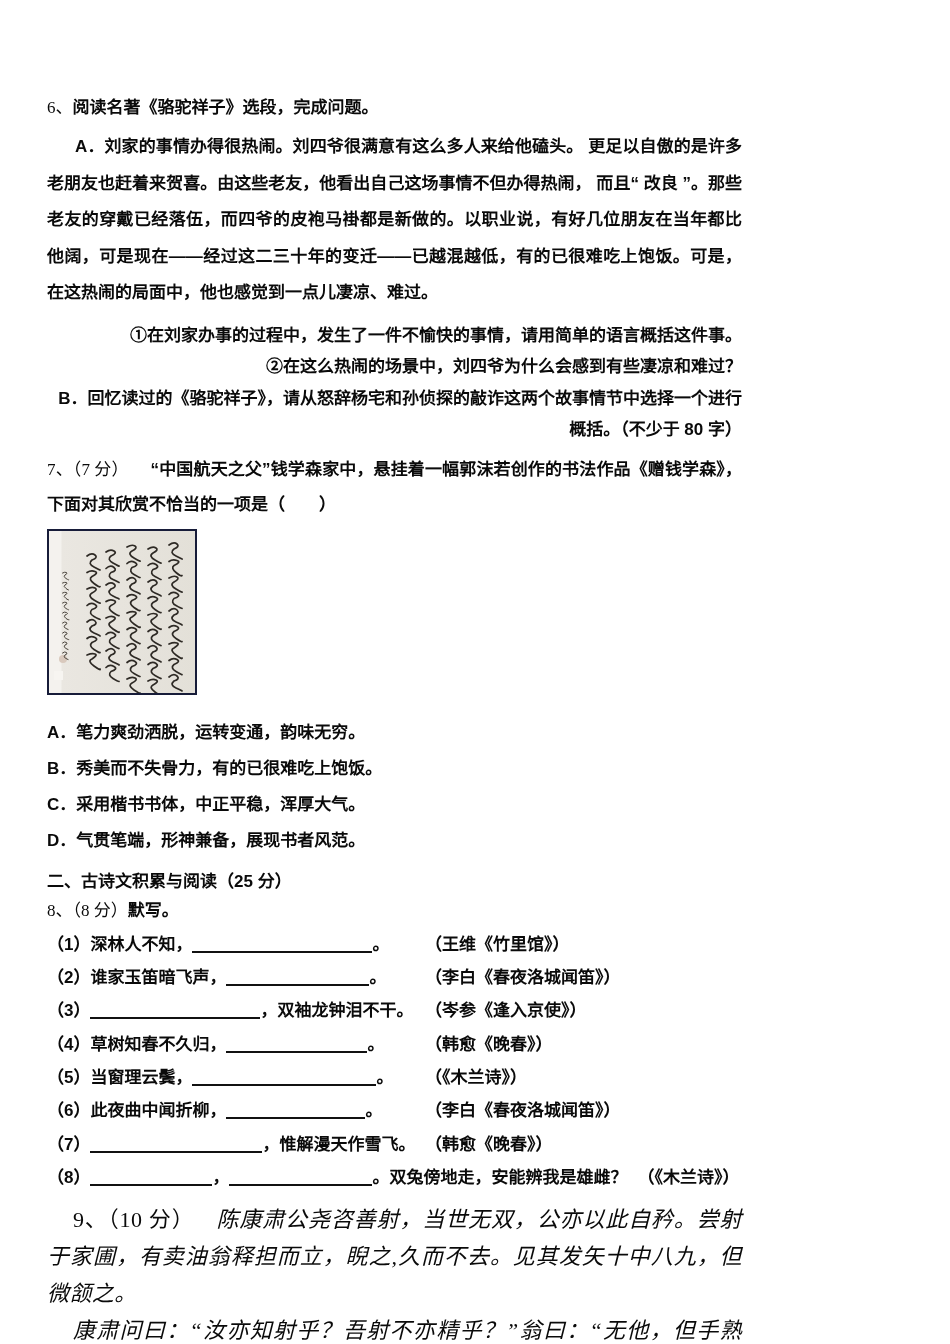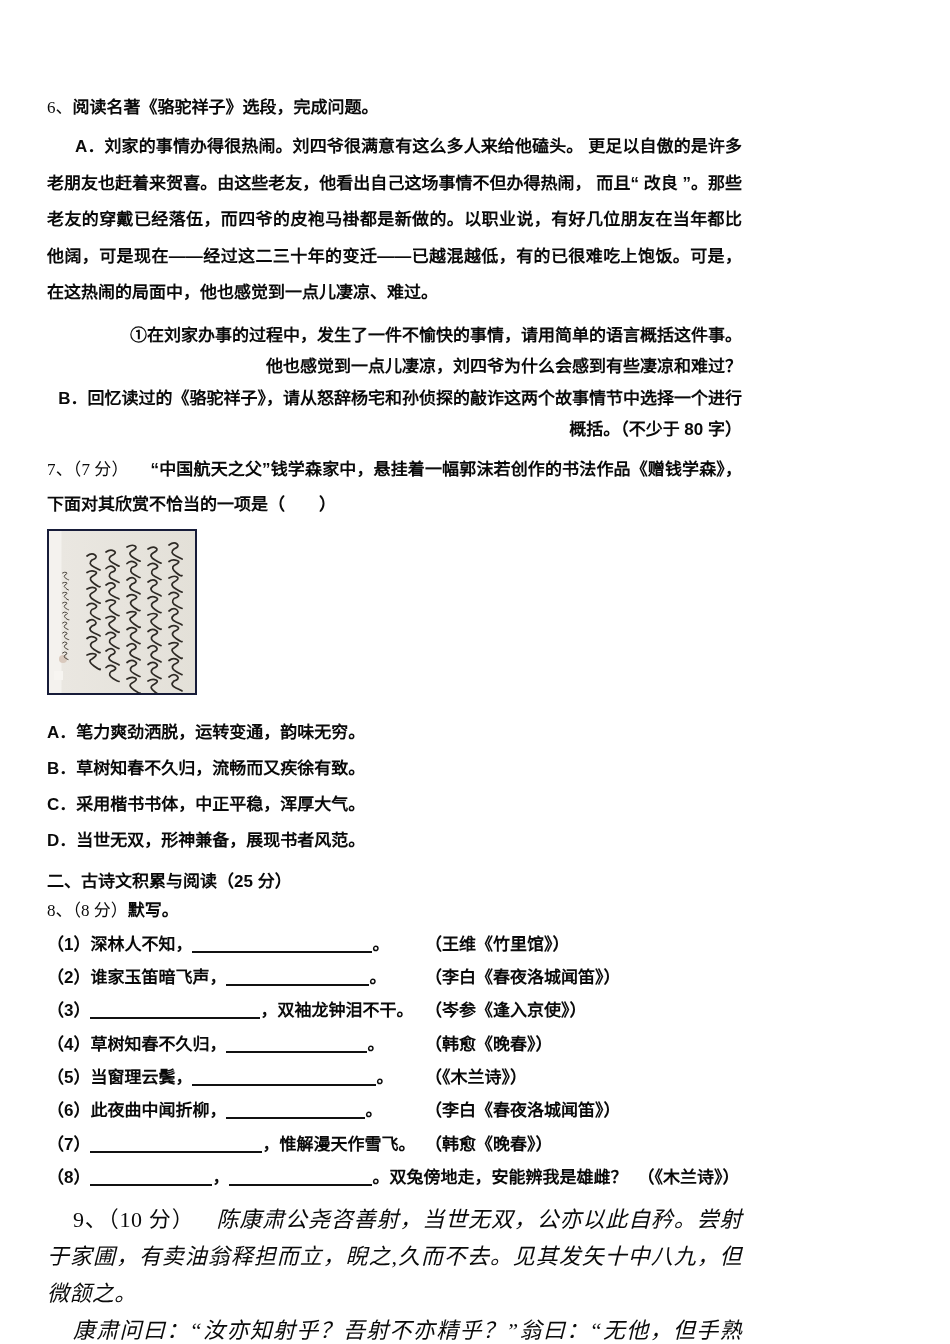--- a/index.html
+++ b/index.html
@@ -58,21 +58,21 @@
 <body>
 
 <div class="page">
   <div class="content">
 
     <p class="t6"><span class="num">6、</span><span class="hei">阅读名著《骆驼祥子》选段，完成问题。</span></p>
 
     <p class="p-a hei">A．刘家的事情办得很热闹。刘四爷很满意有这么多人来给他磕头。 更足以自傲的是许多老朋友也赶着来贺喜。由这些老友，他看出自己这场事情不但办得热闹， 而且“ 改良 ”。那些老友的穿戴已经落伍，而四爷的皮袍马褂都是新做的。以职业说，有好几位朋友在当年都比他阔，可是现在——经过这二三十年的变迁——已越混越低，有的已很难吃上饱饭。可是，在这热闹的局面中，他也感觉到一点儿凄凉、难过。</p>
 
     <p class="sub hei">①在刘家办事的过程中，发生了一件不愉快的事情，请用简单的语言概括这件事。</p>
-    <p class="sub hei">他也感觉到一点儿凄凉，刘四爷为什么会感到有些凄凉和难过？</p>
+    <p class="sub hei">②在这么热闹的场景中，刘四爷为什么会感到有些凄凉和难过？</p>
     <p class="sub hei">B．回忆读过的《骆驼祥子》，请从怒辞杨宅和孙侦探的敲诈这两个故事情节中选择一个进行概括。（不少于 80 字）</p>
 
     <p class="q7stem"><span class="num">7、（7 分）</span><span class="gap"></span><span class="hei">“中国航天之父”钱学森家中，悬挂着一幅郭沫若创作的书法作品《赠钱学森》，下面对其欣赏不恰当的一项是（　　）</span></p>
 
     <div class="artwork">
       <svg id="art" width="146" height="162" viewBox="0 0 146 162">
         <circle cx="14" cy="128" r="4" fill="#d9c9bd"></circle>
         <rect x="5" y="140" width="9" height="9" fill="#f7f5f1"></rect>
       <path d="M 120 14 q 4.9812147113897405 -3.5927049405838463 8 -1 t -3 5 q -4.9812147113897405 3.5927049405838463 2 7 t 6 3" class="stroke"></path>
           <path d="M 120 30.5 q 3.3955975992729246 -2.47248910488585 8 -1 t -3 5 q -3.3955975992729246 2.47248910488585 2 7 t 6 3" class="stroke"></path>
@@ -123,23 +123,23 @@
           <path d="M 13.5 82 q 1.5442426780850709 -1.7105471480744563 4 -0.5 t -1.5 2.5 q -1.5442426780850709 1.7105471480744563 1 3.5 t 3 1.5" class="stroke thin"></path>
           <path d="M 13.5 92 q 2.4726300672424077 -1.8830452642947186 4 -0.5 t -1.5 2.5 q -2.4726300672424077 1.8830452642947186 1 3.5 t 3 1.5" class="stroke thin"></path>
           <path d="M 13.5 102 q 1.9910215938984694 -1.9807661897385405 4 -0.5 t -1.5 2.5 q -1.9910215938984694 1.9807661897385405 1 3.5 t 3 1.5" class="stroke thin"></path>
           <path d="M 13.5 112 q 2.202407785577371 -1.9954348148728083 4 -0.5 t -1.5 2.5 q -2.202407785577371 1.9954348148728083 1 3.5 t 3 1.5" class="stroke thin"></path>
           <path d="M 13.5 122 q 2.377575335804269 -1.9258089852752556 4 -0.5 t -1.5 2.5 q -2.377575335804269 1.9258089852752556 1 3.5 t 3 1.5" class="stroke thin"></path>
         </svg>
     </div>
 
     <div class="opts">
       <div class="opt hei">A．笔力爽劲洒脱，运转变通，韵味无穷。</div>
-      <div class="opt hei">B．草树知春不久归，流畅而又疾徐有致。</div>
+      <div class="opt hei">B．秀美而不失骨力，有的已很难吃上饱饭。</div>
       <div class="opt hei">C．采用楷书书体，中正平稳，浑厚大气。</div>
-      <div class="opt hei">D．当世无双，形神兼备，展现书者风范。</div>
+      <div class="opt hei">D．气贯笔端，形神兼备，展现书者风范。</div>
     </div>
 
     <p class="sec hei">二、古诗文积累与阅读（25 分）</p>
 
     <p class="q8t"><span class="num">8、（8 分）</span><span class="hei">默写。</span></p>
 
     <div class="mx">
 
       <div class="mx-row">
         <span>（1）</span><span>深林人不知，</span><span class="bk bw1"></span><span>。</span>

